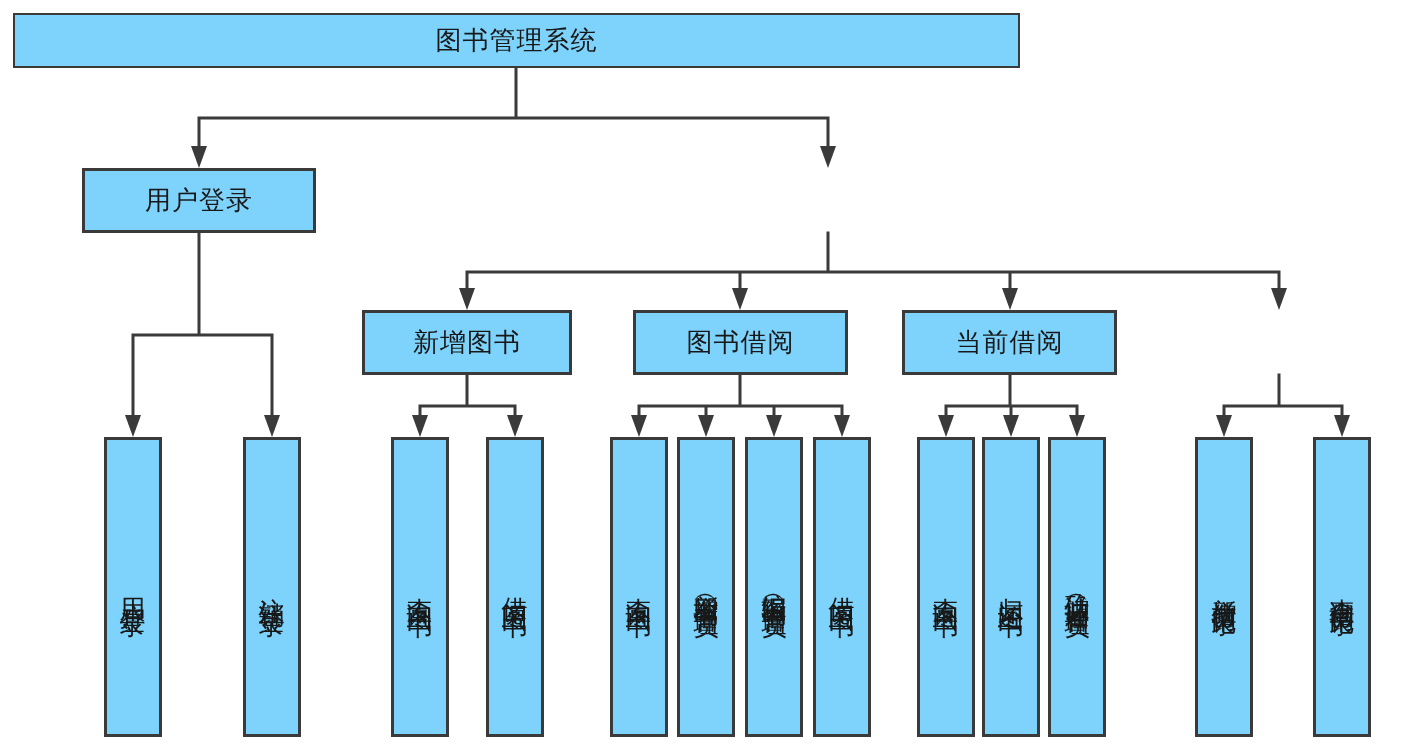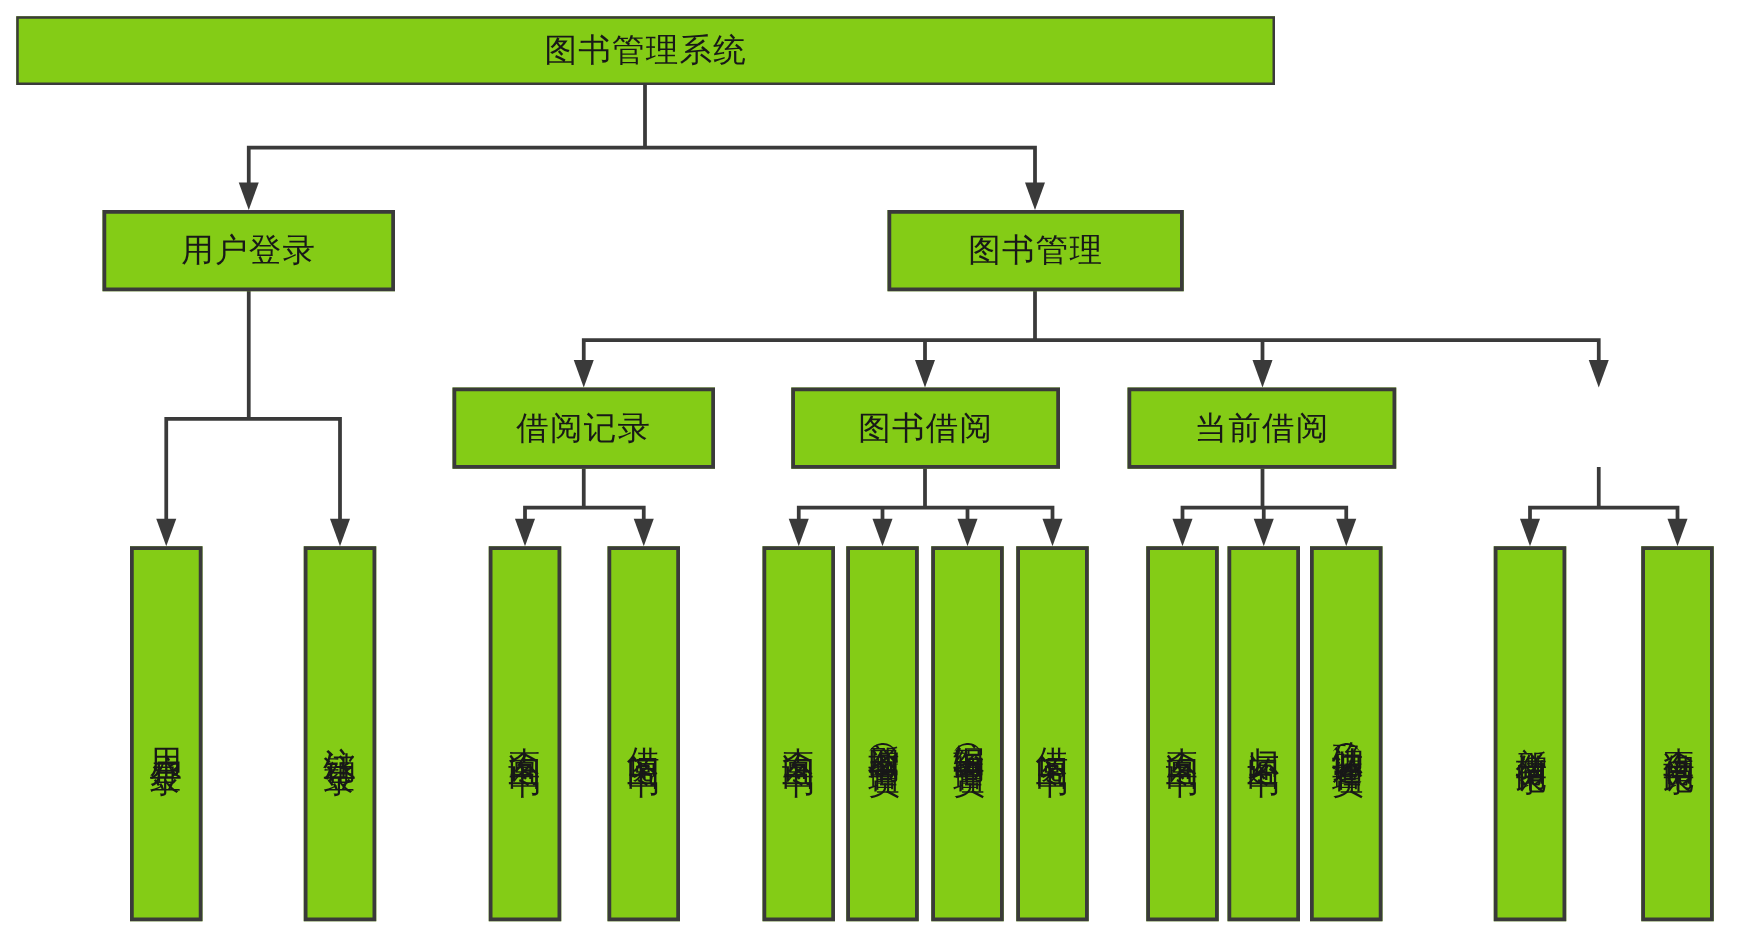--- a/index.html
+++ b/index.html
@@ -10,21 +10,21 @@
   }
   html,body{margin:0;padding:0;background:var(--bg);}
   .canvas{
     position:relative;width:1405px;height:747px;background:var(--bg);
     font-family:"Liberation Sans","DejaVu Sans",sans-serif;color:var(--text);
     overflow:hidden;
   }
   .connectors{position:absolute;left:0;top:0;z-index:1;}
   .box{
     position:absolute;box-sizing:border-box;border:3px solid var(--line);
-    background:#84cc16;display:flex;align-items:center;justify-content:center;
+    background:#7dd3fc;display:flex;align-items:center;justify-content:center;
     z-index:2;
   }
   .box.root{border-width:2px;}
   .hlabel{font-size:26px;letter-spacing:1px;white-space:nowrap;color:var(--text);}
   .vtext{
     writing-mode:vertical-rl;text-orientation:mixed;
     font-size:26px;letter-spacing:5px;line-height:1;color:var(--text);
     white-space:nowrap;
   }
   .vtext.tight{letter-spacing:3px;font-size:25px;}
@@ -72,26 +72,23 @@
     </g>
   </svg>
 
   <div class="box root" style="left:13px;top:13px;width:1007px;height:55px;">
     <span class="hlabel">图书管理系统</span>
   </div>
 
   <div class="box" style="left:82px;top:168px;width:234px;height:65px;">
     <span class="hlabel">用户登录</span>
   </div>
-  <div class="box" style="left:710px;top:168px;width:237px;height:65px;">
-    <span class="hlabel">图书管理</span>
-  </div>
 
   <div class="box" style="left:362px;top:310px;width:210px;height:65px;">
-    <span class="hlabel">借阅记录</span>
+    <span class="hlabel">新增图书</span>
   </div>
   <div class="box" style="left:902px;top:310px;width:215px;height:65px;">
     <span class="hlabel">当前借阅</span>
   </div>
   <div class="box" style="left:633px;top:310px;width:215px;height:65px;">
     <span class="hlabel">图书借阅</span>
   </div>
 
   <div class="box" style="left:104px;top:437px;width:58px;height:300px;">
     <span class="vtext">用户登录</span>

